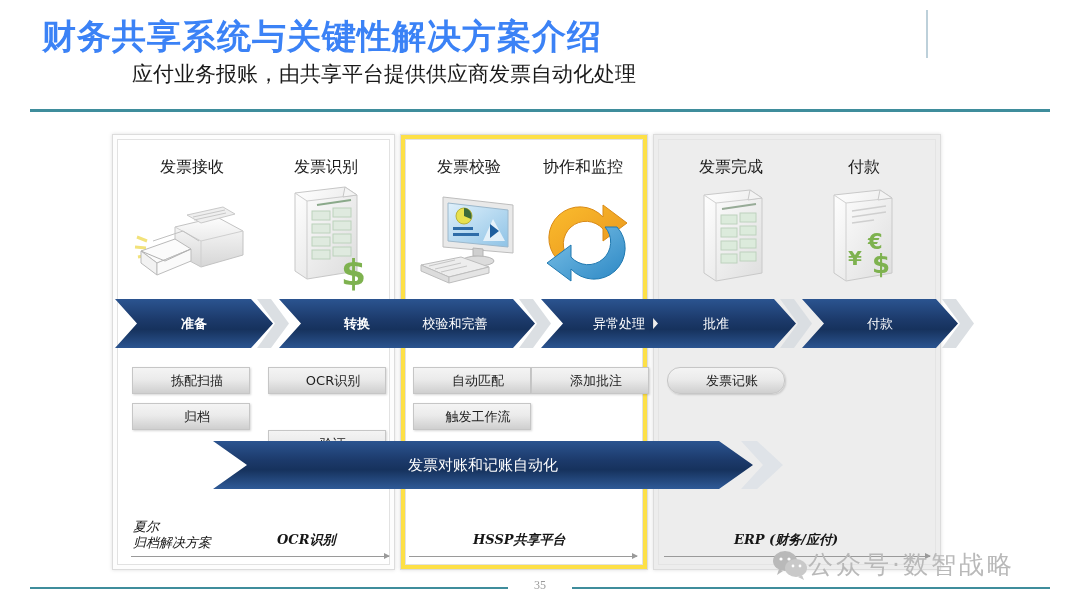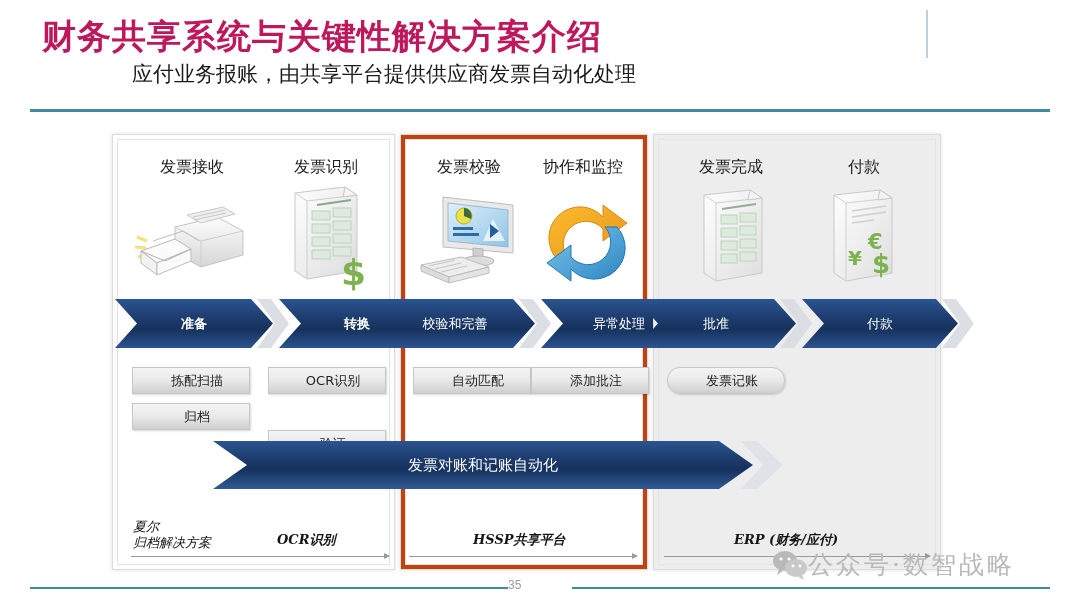--- a/index.html
+++ b/index.html
@@ -8,21 +8,21 @@
     background: #ffffff;
     font-family: "Liberation Sans", "DejaVu Sans", sans-serif;
     overflow: hidden;
   }
   #slide { position: relative; width: 1080px; height: 608px; background: #fff; }
 
   
   .title {
     position: absolute; left: 42px; top: 14px;
     font-family: "DejaVu Sans", "Liberation Sans", sans-serif;
-    font-size: 34px; font-weight: 700; color: #be185d; letter-spacing: 1px;
+    font-size: 34px; font-weight: 700; color: #3b82f6; letter-spacing: 1px;
     white-space: nowrap;
   }
   .subtitle {
     position: absolute; left: 132px; top: 60px;
     font-family: "DejaVu Sans", "Liberation Sans", sans-serif;
     font-size: 21px; font-weight: 400; color: #1a1a1a; white-space: nowrap;
   }
   .hdr-vrule {
     position: absolute; left: 926px; top: 10px; width: 2px; height: 48px;
     background: #bdd0da;
@@ -36,21 +36,21 @@
   .panel {
     position: absolute; top: 134px; height: 436px;
     border: 1px solid #dcdcdc;
     box-shadow: 0 0 4px rgba(0,0,0,.13);
   }
   .panel-inner {
     position: absolute; inset: 4px;
     border: 1px solid #e2e2e2;
   }
   #panel-1 { left: 112px; width: 283px; background:#fdfdfd; }
-  #panel-2 { left: 400px; width: 248px; background:#c2410c; }
+  #panel-2 { left: 400px; width: 248px; background:#fde047; }
   #panel-3 { left: 653px; width: 288px; background:#ededed; }
   #panel-1 .panel-inner, #panel-2 .panel-inner { background:#ffffff; }
   #panel-3 .panel-inner { background:#ededed; border-color:#e4e4e4; }
 
   .col-head {
     position: absolute; top: 22px;
     font-family: "DejaVu Serif", "Liberation Serif", serif;
     font-size: 16px; color: #1c1c1c; text-align: center; white-space: nowrap;
   }
 
@@ -118,22 +118,22 @@
     border-left: 6px solid #9a9a9a;
     border-top: 3.5px solid transparent; border-bottom: 3.5px solid transparent;
   }
 
   
   .bot-line { position: absolute; top: 587px; height: 2px; background: #3f8d9c; }
   #bot-line-l { left: 30px; width: 478px; }
   #bot-line-r { left: 572px; width: 478px; }
   #page-num {
     position: absolute; top: 578px; left: 508px; width: 64px;
-    text-align: left; font-size: 12px; color: #9a9a9a;
-    font-family: Liberation Sans, sans-serif;
+    text-align: center; font-size: 12px; color: #9a9a9a;
+    font-family: Liberation Serif, serif;
   }
 
   
   #watermark {
     position: absolute; left: 772px; top: 548px;
     display: flex; align-items: center; 
     font-family: "DejaVu Sans", "Liberation Sans", sans-serif;
     font-size: 25px; color: #b9b9b9; letter-spacing: 3px; white-space: nowrap;
     pointer-events: none;
   }
@@ -286,20 +286,21 @@
         <path d="M80 34 A30 30 0 0 1 34 76 L34 88 L10 70 L34 52 L34 64 A18 18 0 0 0 68 34 Z" fill="url(#g-bl)" stroke="#2079b0" stroke-width="1"></path>
       </svg>
     </div>
 
     <div class="chev" style="left:-26px; top:164px; width:160px;">校验和完善</div>
     <div class="chev-arrowhead" style="left:118px; top:164px;"></div>
     <div class="chev" style="left:140px; top:164px; width:156px;">异常处理</div>
     <div class="chev-arrowhead" style="left:280px; top:164px;"></div>
 
     <div class="gbtn" style="left:12px; top:232px; width:118px;">自动匹配</div>
+    <div class="gbtn" style="left:12px; top:268px; width:118px;">触发工作流</div>
     <div class="gbtn" style="left:130px; top:232px; width:118px;">添加批注</div>
 
     <div class="foot b" style="left:72px; top:397px;">HSSP共享平台</div>
     <div class="foot-rule" style="left:8px; top:421px; width:228px;"></div>
   </div>
 
   <div class="panel" id="panel-3">
     <div class="panel-inner"></div>
 
     <div class="col-head" style="left:10px; width:134px;">发票完成</div>

